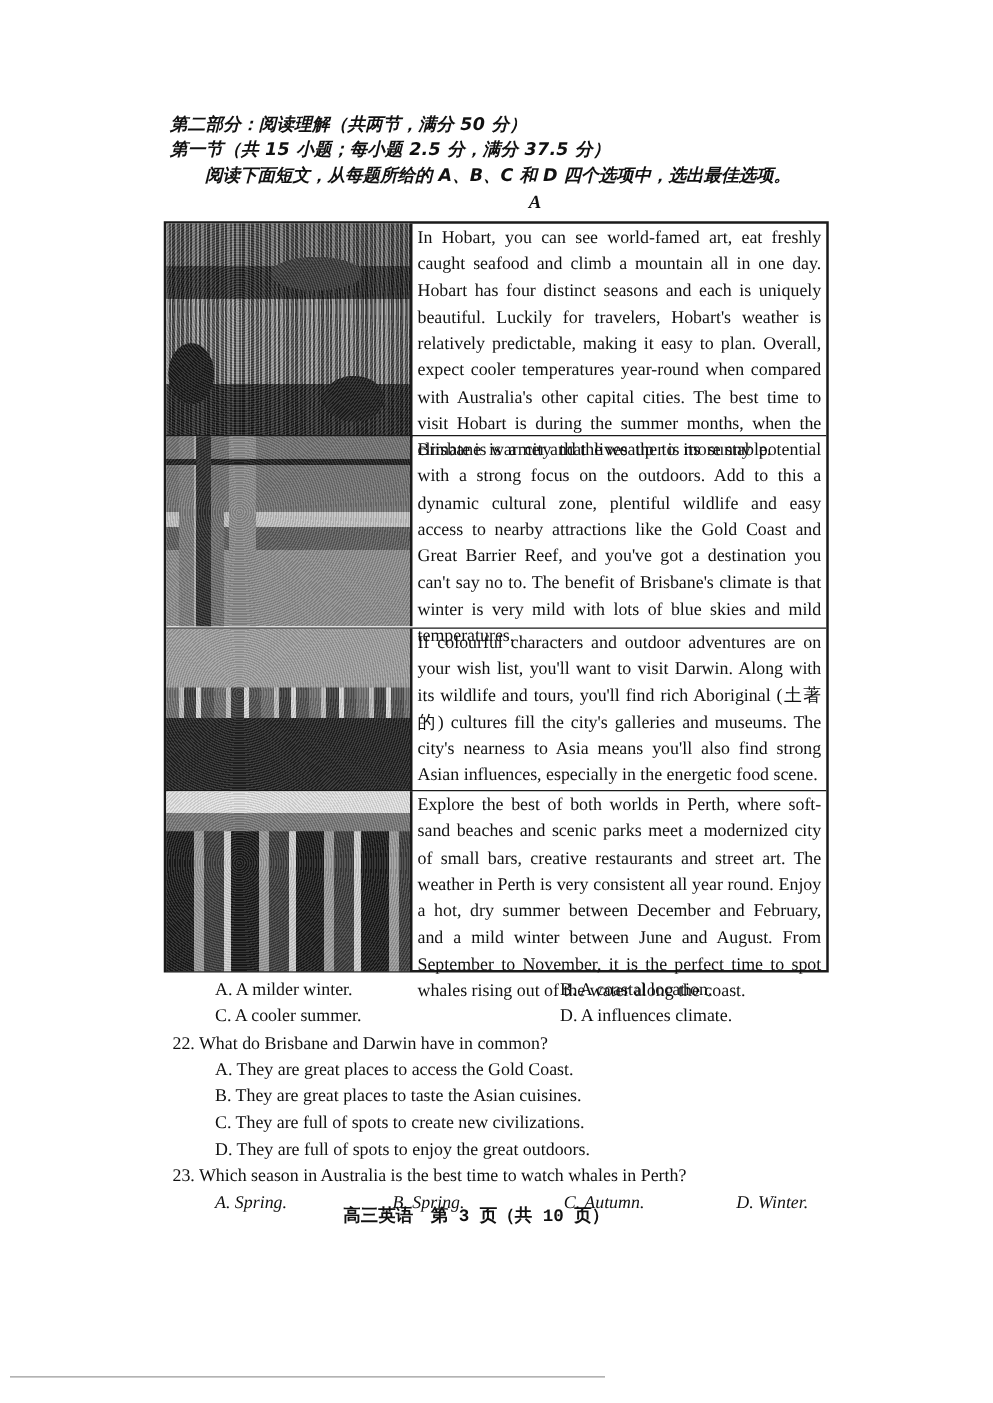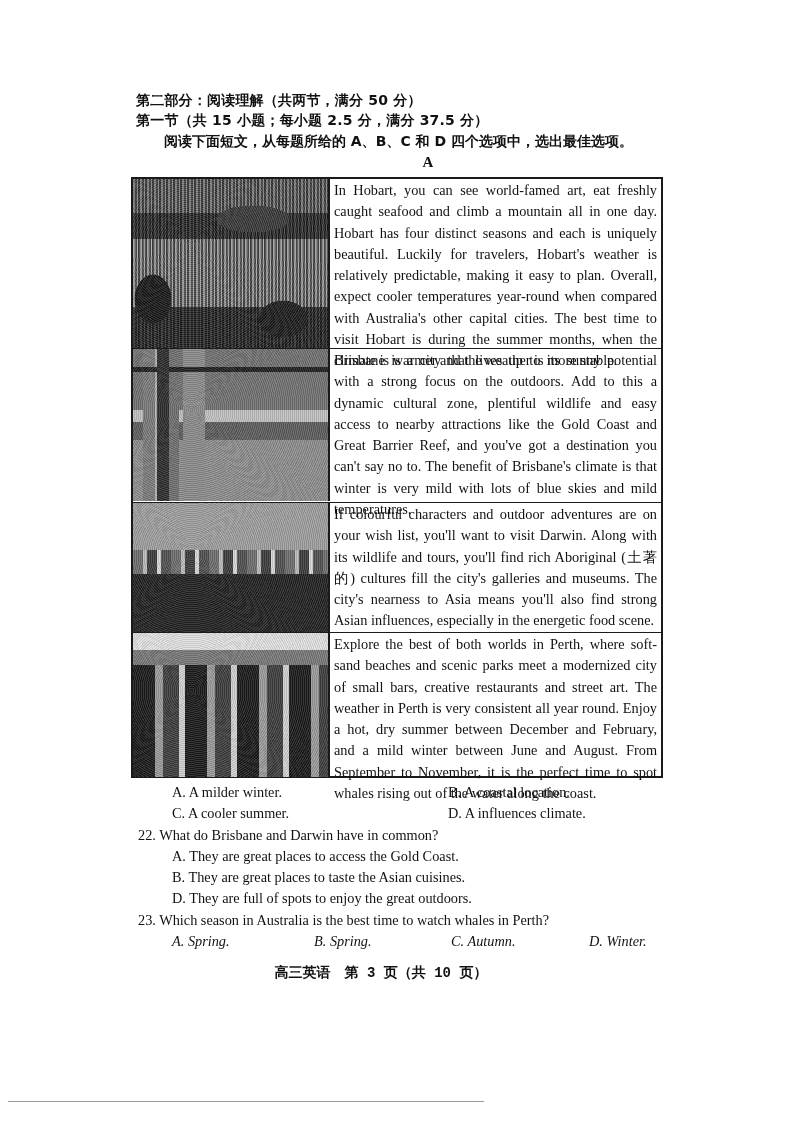--- a/index.html
+++ b/index.html
@@ -1,20 +1,20 @@
 <!DOCTYPE html>
 <html><head>
 <meta charset="utf-8">
 <style>
   html, body { margin: 0; padding: 0; }
   body {
     width: 794px; height: 1122px; background: #ffffff; position: relative; overflow: hidden;
     font-family: "Liberation Serif", "DejaVu Serif", serif; color: #111;
   }
-  .header { position: absolute; left: 136px; top: 90px; width: 600px; }
+  .header { position: absolute; left: 136px; top: 90px; width: 600px; font-style: italic; }
   .hline { font-family: "DejaVu Sans", sans-serif; font-weight: bold; font-size: 14px; line-height: 20px; letter-spacing: 0.2px; }
   .instr { font-family: "DejaVu Sans", sans-serif; font-weight: bold; font-size: 14px; line-height: 22px; padding-left: 28px; }
   .passage-label { text-align: center; font-weight: bold; font-size: 15px; line-height: 18px; margin-top: 1px; padding-right: 16px; }
 
   .table { position: absolute; left: 131px; top: 177px; width: 532px; height: 601px; border: 2px solid #1a1a1a; box-sizing: border-box; }
   .row { position: absolute; left: 0; right: 0; display: flex; }
   .row + .row { border-top: 1.5px solid #1a1a1a; }
   .img { width: 197px; height: 100%; flex: none; position: relative; overflow: hidden; border-right: 2px solid #1a1a1a; box-sizing: border-box; }
   .txt { flex: 1; padding: 1px 4px 0 4px; font-size: 14.3px; line-height: 21.3px; text-align: justify; }
 
@@ -98,20 +98,21 @@
       <div>A. A milder winter.</div>
       <div>B. A coastal location.</div>
       <div>C. A cooler summer.</div>
       <div>D. A influences climate.</div>
     </div>
   </div>
   <div>
     <div class="q-stem">22. What do Brisbane and Darwin have in common?</div>
     <div class="opt">A. They are great places to access the Gold Coast.</div>
     <div class="opt">B. They are great places to taste the Asian cuisines.</div>
+    <div class="opt">C. They are full of spots to create new civilizations.</div>
     <div class="opt">D. They are full of spots to enjoy the great outdoors.</div>
   </div>
   <div>
     <div class="q-stem">23. Which season in Australia is the best time to watch whales in Perth?</div>
     <div class="opt-grid4">
       <div>A. Spring.</div>
       <div>B. Spring.</div>
       <div>C. Autumn.</div>
       <div>D. Winter.</div>
     </div>

